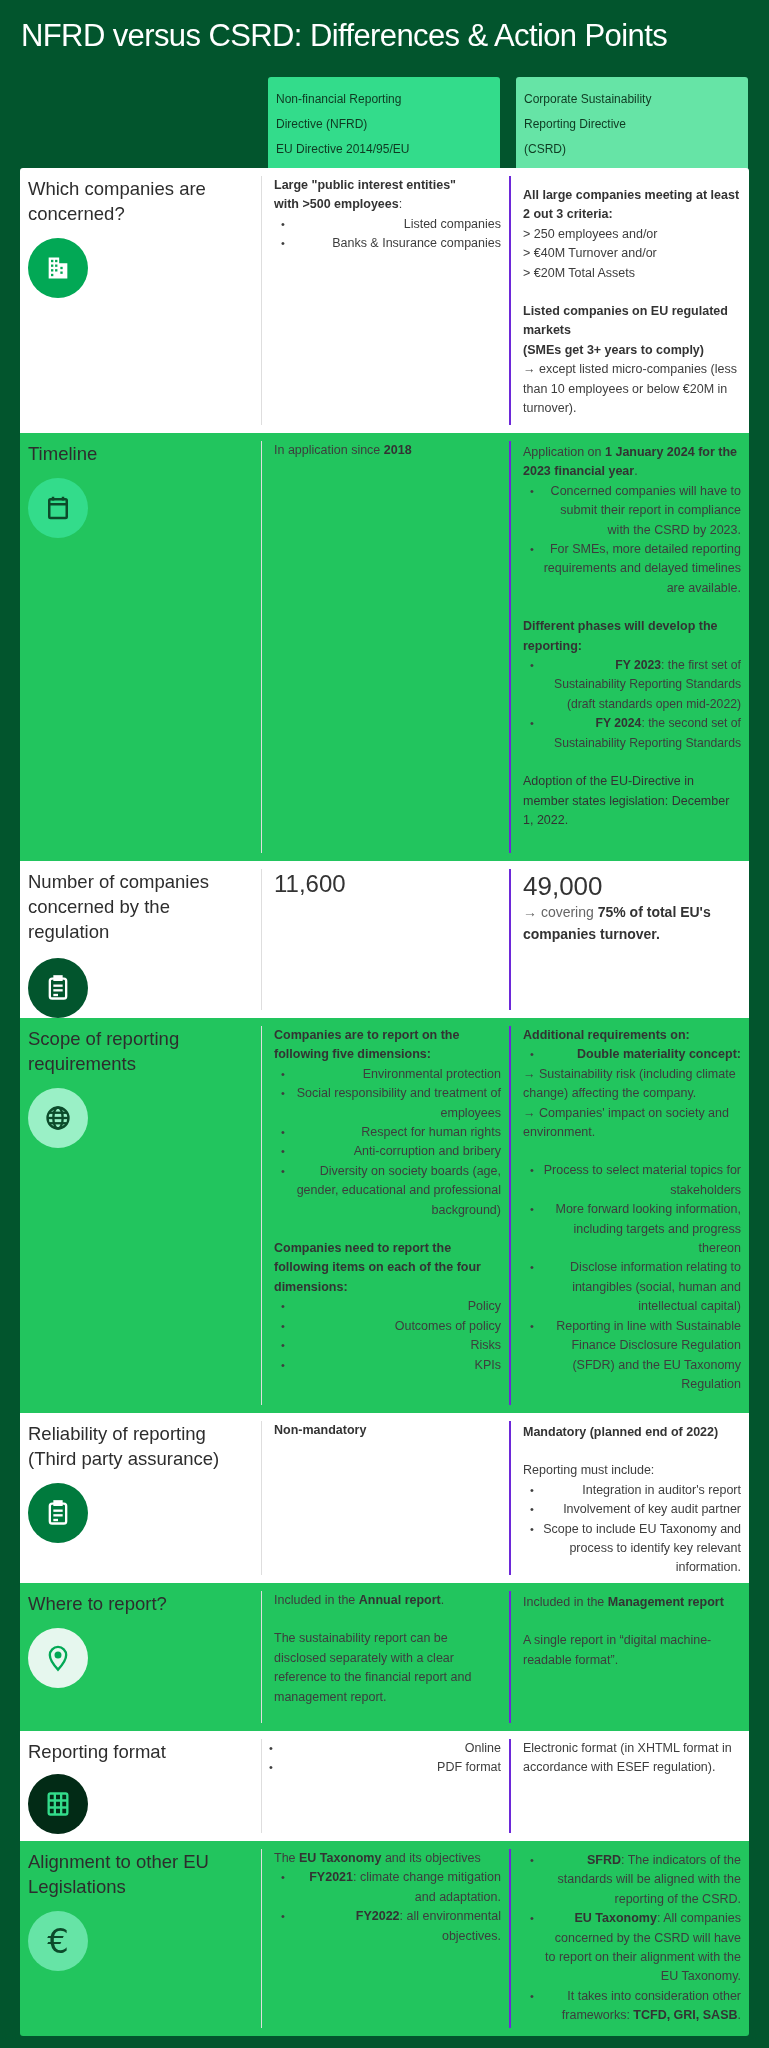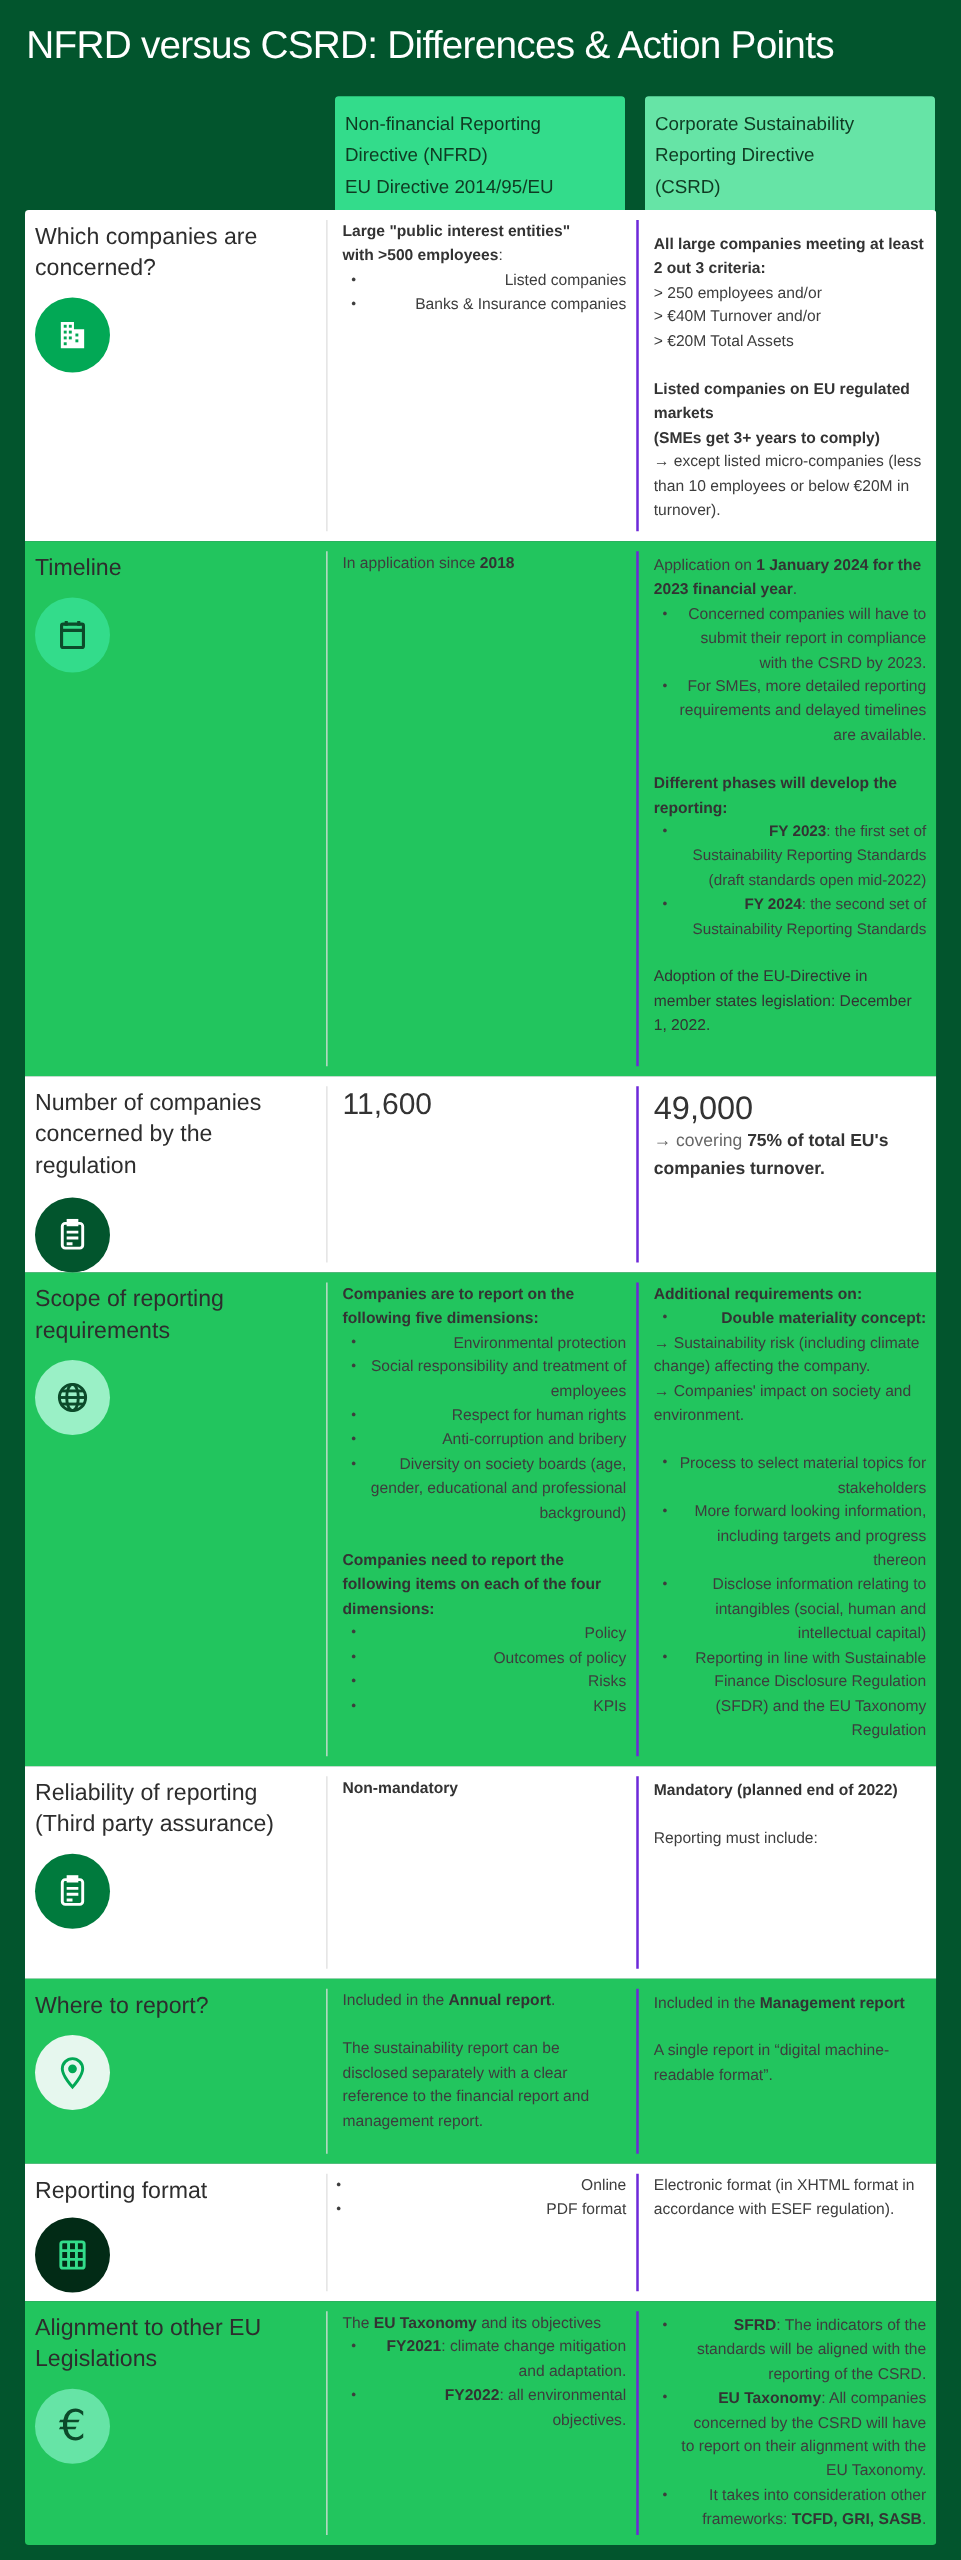--- a/index.html
+++ b/index.html
@@ -12,21 +12,21 @@
   }
   .title {
     position: absolute; left: 21px; top: 18px;
     color: #ffffff; font-size: 31px; font-weight: 400; letter-spacing: -0.6px;
     white-space: nowrap;
   }
   .col-head {
     position: absolute; top: 77px; height: 92px;
     border-radius: 3px 3px 0 0;
     padding: 10px 8px 0 8px;
-    font-size: 15px; line-height: 25px; color: #0f3a22;
+    font-size: 12px; line-height: 25px; color: #0f3a22;
   }
   .col-head.nfrd { left: 268px; width: 232px; background: #33dc8b; }
   .col-head.csrd { left: 516px; width: 232px; background: #66e4a6; }
   .col-head div { white-space: nowrap; }
 
   .table {
     position: absolute; left: 20px; top: 168px; width: 729px;
     border-radius: 3px; overflow: hidden;
   }
   .row { position: relative; display: flex; }
@@ -225,20 +225,25 @@
           </svg>
       </div>
     </div>
     <div class="cell nfrd">
       <b>Non-mandatory</b>
     </div>
     <div class="cell csrd" style="padding-top:2px">
       <b style="display:block">Mandatory (planned end of 2022)</b>
       <div class="gap"></div>
       <div>Reporting must include:</div>
+      <ul>
+        <li>Integration in auditor's report</li>
+        <li>Involvement of key audit partner</li>
+        <li>Scope to include EU Taxonomy and process to identify key relevant information.</li>
+      </ul>
     </div>
   </div>
 
   <div class="row grey" style="height:148px">
     <div class="cell-label">
       <div class="label">Where to report?</div>
       <div class="icon-circle" style="background:#e6f7ee">
         <svg width="28" height="28" viewBox="0 0 24 24" fill="none" stroke="#02a855" stroke-width="2">
             <path d="M12 22s7-7.5 7-12.5A7 7 0 0 0 5 9.5C5 14.5 12 22 12 22z"></path>
             <circle cx="12" cy="9.5" r="2" fill="#02a855"></circle>

